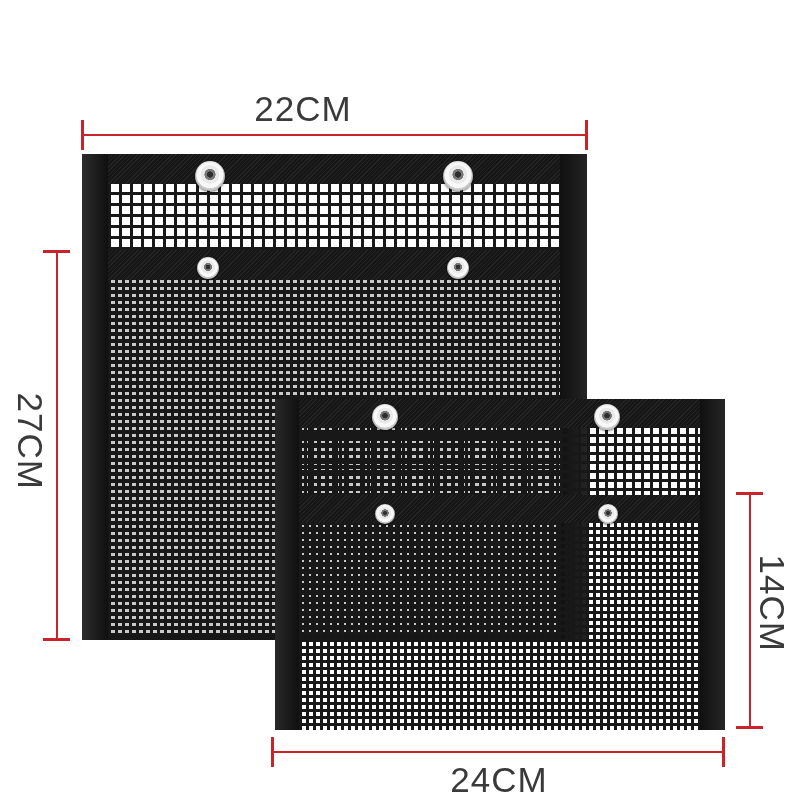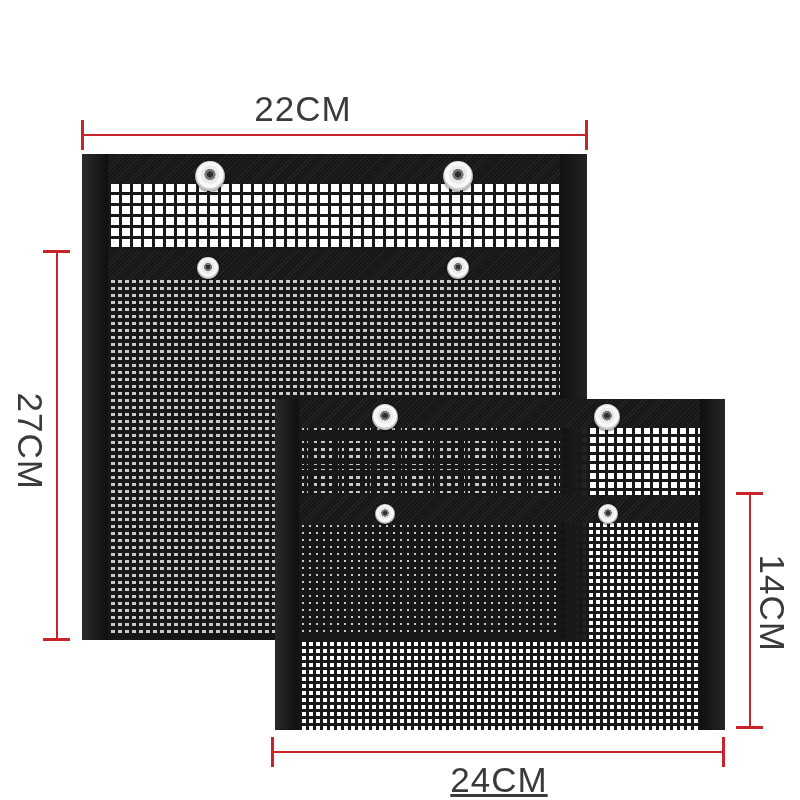--- a/index.html
+++ b/index.html
@@ -107,15 +107,15 @@
   <div class="tick" style="left:43px;top:606px;width:27px;height:3px;"></div>
 
   <div class="dim-label rot" style="left:697px;top:552px;">14CM</div>
   <div class="dline" style="left:749px;top:462px;width:2px;height:235px;"></div>
   <div class="tick" style="left:736px;top:460px;width:27px;height:3px;"></div>
   <div class="tick" style="left:736px;top:694px;width:27px;height:3px;"></div>
 
   <div class="dline" style="left:272px;top:719px;width:452px;height:2px;"></div>
   <div class="tick" style="left:271px;top:705px;width:3px;height:30px;"></div>
   <div class="tick" style="left:722px;top:705px;width:3px;height:30px;"></div>
-  <div class="dim-label" style="left:424px;top:729px;text-decoration:underline;">24CM</div>
+  <div class="dim-label" style="left:424px;top:729px;">24CM</div>
 
 </div>
 
 </body></html>

